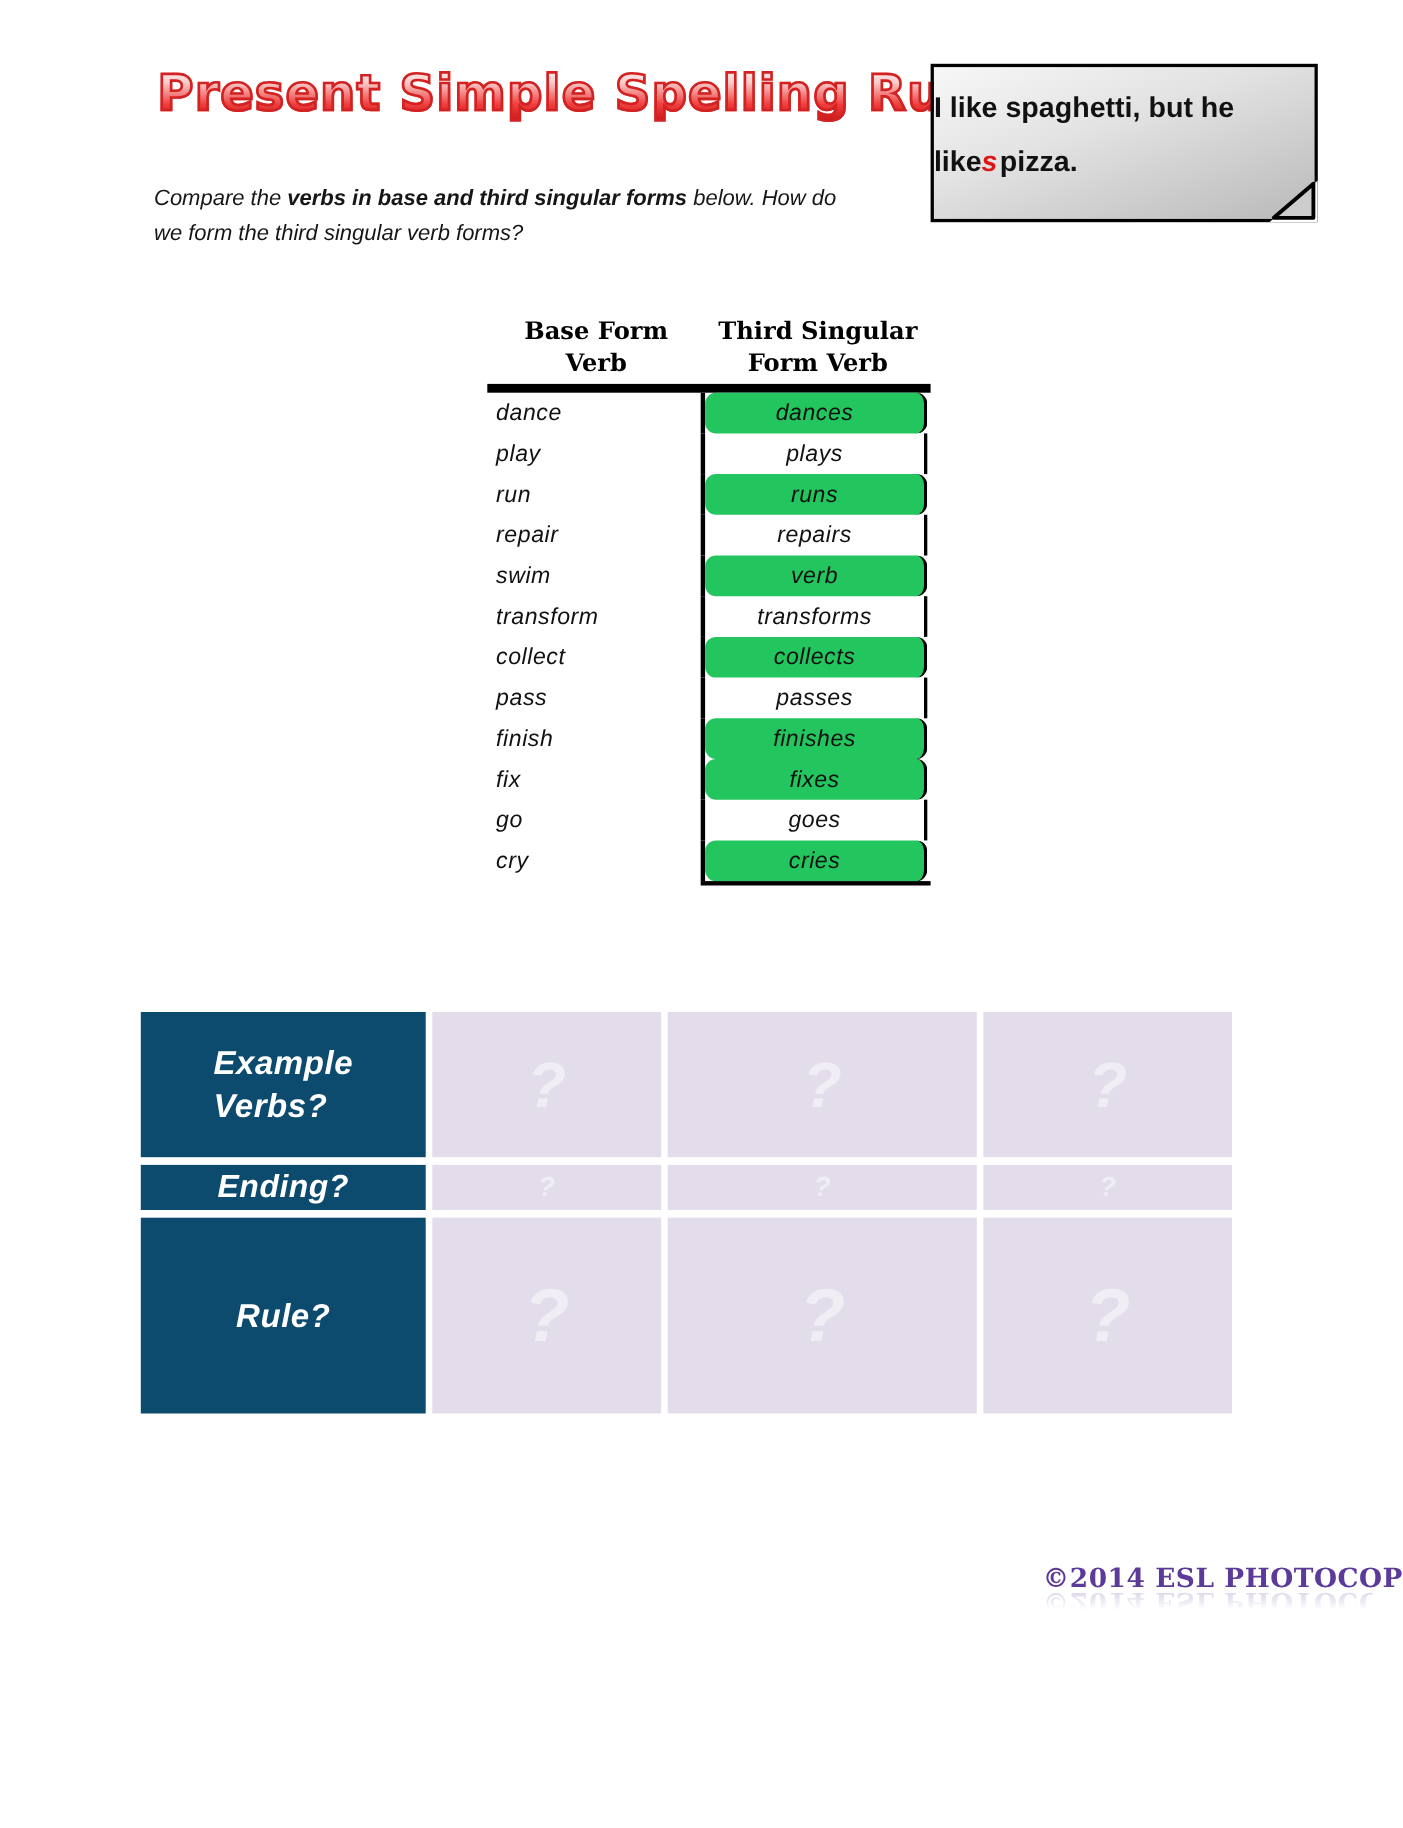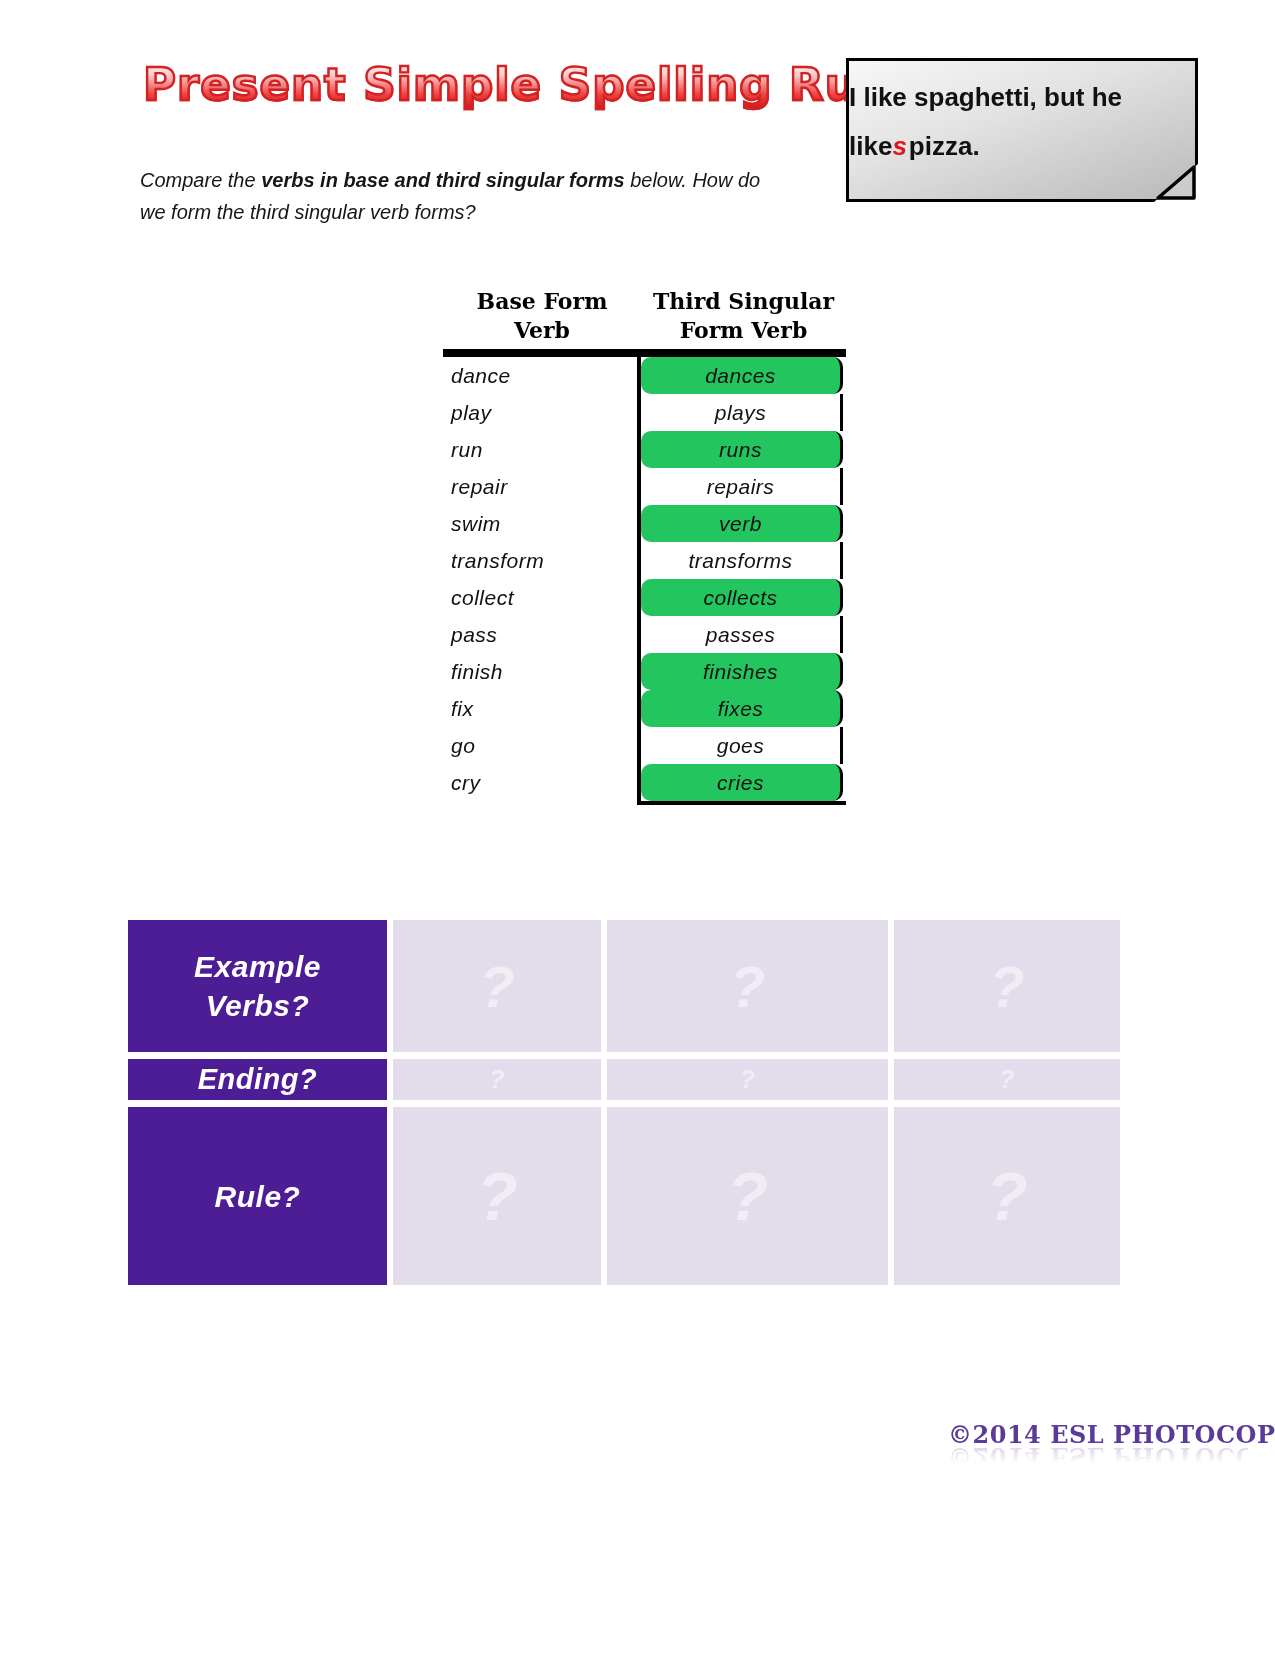--- a/index.html
+++ b/index.html
@@ -137,28 +137,28 @@
     top: 920px;
     width: 992px;
     height: 366px;
     display: grid;
     grid-template-columns: 259px 208px 281px 226px;
     grid-template-rows: 132px 41px 178px;
     column-gap: 6px;
     row-gap: 7px;
   }
   .rt-header {
-    background: #4c1d95;
+    background: #0c4a6e;
     color: #ffffff;
     font-weight: bold;
     font-style: italic;
     display: flex;
     align-items: center;
     justify-content: center;
-    text-align: center;
+    text-align: left;
     white-space: pre-line;
     font-size: 30px;
     line-height: 1.3;
     letter-spacing: 0.5px;
   }
   .rt-header.small { font-size: 29px; }
   .rt-cell {
     background: #e3ddeb;
     color: #f0eef4;
     font-weight: bold;

